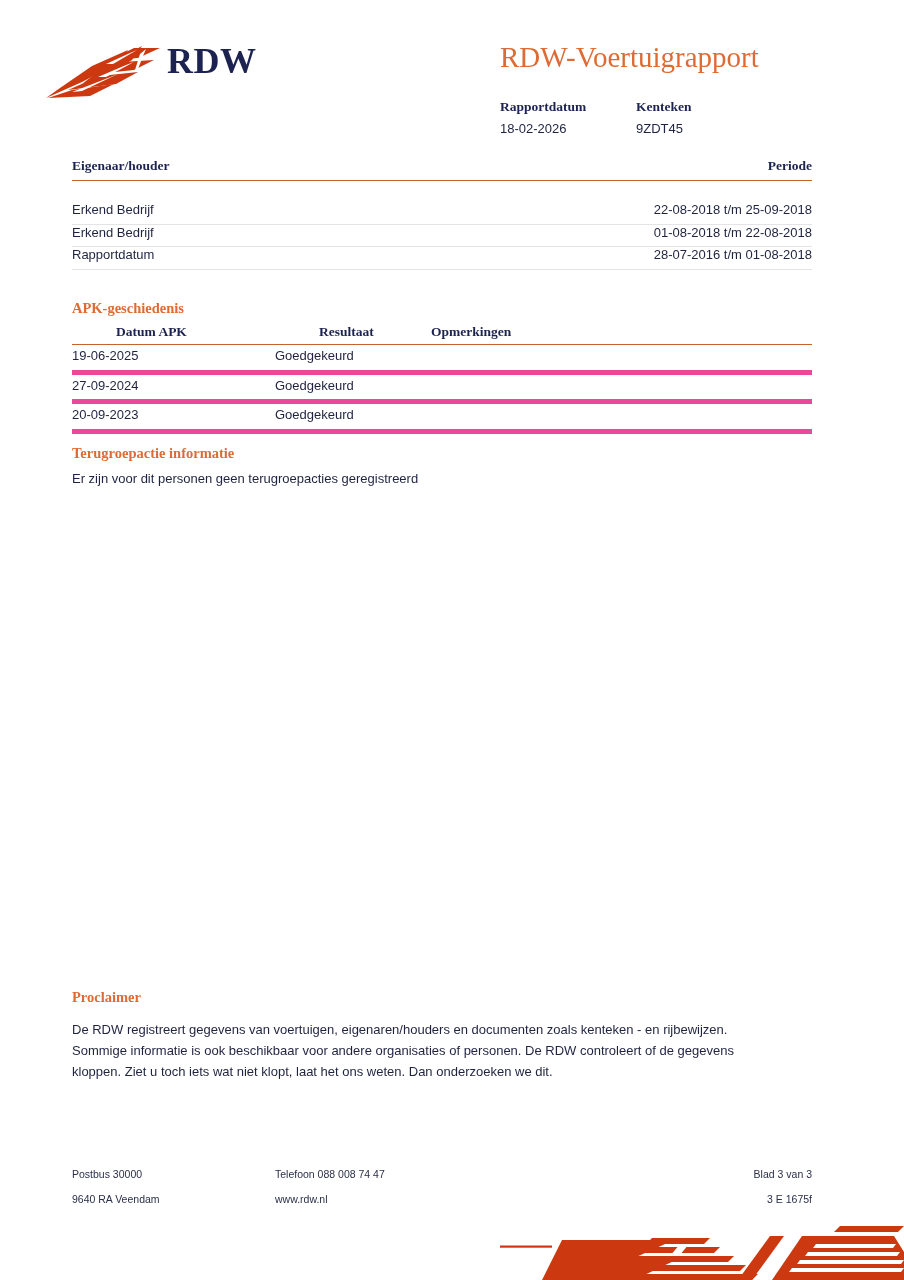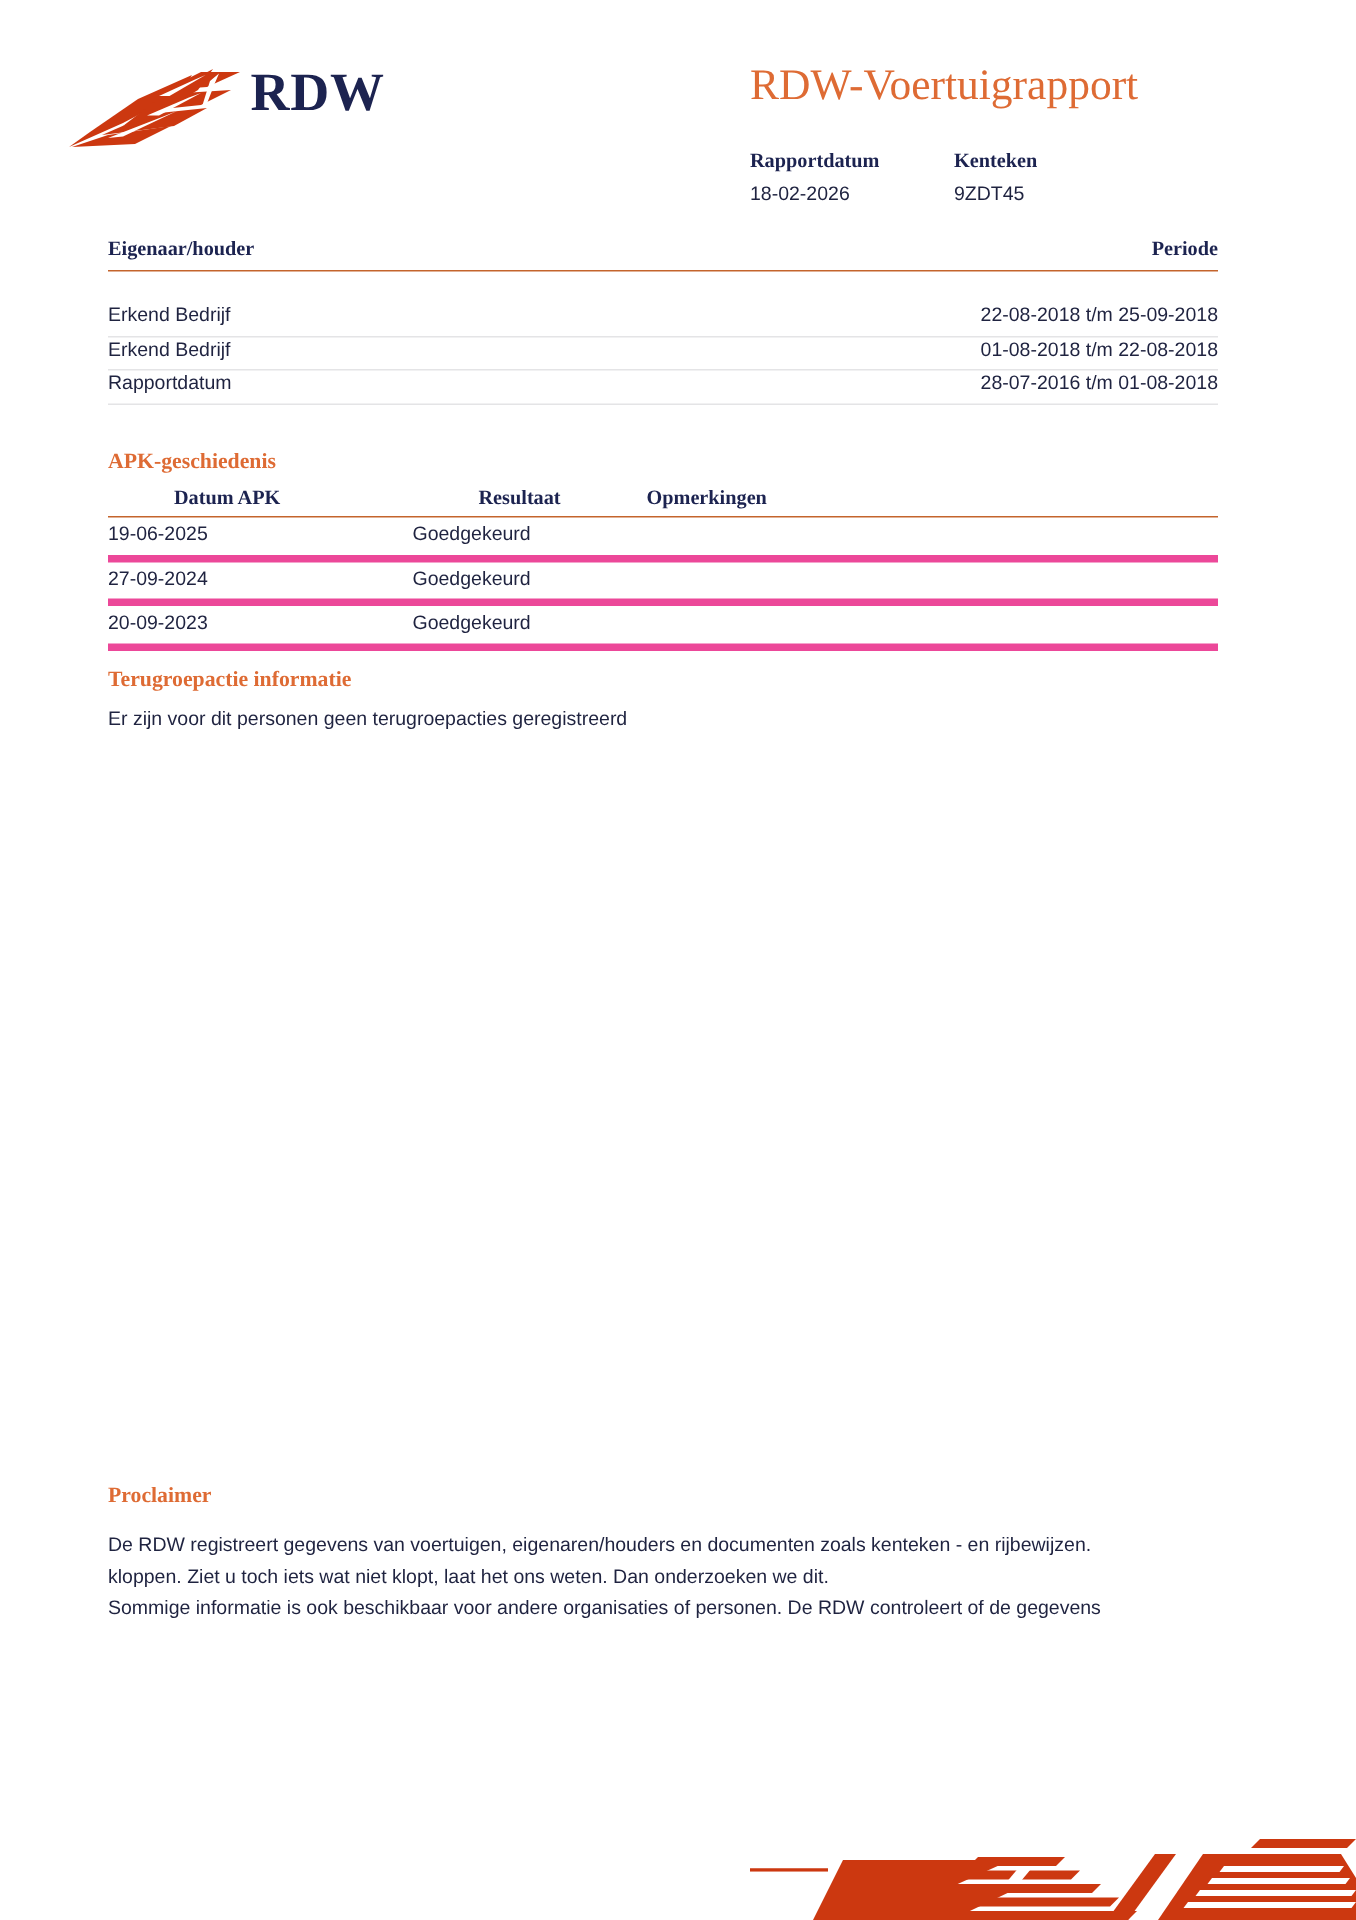--- a/index.html
+++ b/index.html
@@ -326,25 +326,37 @@
 
   <div class="section-recall">
     <div class="sec-title">Terugroepactie informatie</div>
     <div class="recall-text">Er zijn voor dit personen geen terugroepacties geregistreerd</div>
   </div>
 
   <div class="section-proclaimer">
     <div class="sec-title">Proclaimer</div>
     <div class="proclaimer-body">
       <p>De RDW registreert gegevens van voertuigen, eigenaren/houders en documenten zoals kenteken - en rijbewijzen.</p>
+      <p>Sommige informatie is ook beschikbaar voor andere organisaties of personen. De RDW controleert of de gegevens</p>
       <p>kloppen. Ziet u toch iets wat niet klopt, laat het ons weten. Dan onderzoeken we dit.</p>
-      <p>Sommige informatie is ook beschikbaar voor andere organisaties of personen. De RDW controleert of de gegevens</p>
-    </div>
-  </div>
-
+    </div>
+  </div>
+
+  <div class="footer">
+    <div class="footer-row">
+      <span class="f-c1">Postbus 30000</span>
+      <span class="f-c2">Telefoon 088 008 74 47</span>
+      <span class="f-c3">Blad 3 van 3</span>
+    </div>
+    <div class="footer-row">
+      <span class="f-c1">9640 RA Veendam</span>
+      <span class="f-c2">www.rdw.nl</span>
+      <span class="f-c3">3 E 1675f</span>
+    </div>
+  </div>
 
   <div class="bottom-graphic">
     <svg viewBox="0 0 420 62" width="420" height="62" preserveAspectRatio="none">
       <g fill="#cc3810">
 
         <rect x="16" y="27.5" width="52" height="2.2"></rect>
 
         <path d="M78 22 L190 22 L150 40 L196 40 L150 62 L58 62 Z"></path>
 
         <path d="M168 20 L226 20 L220 26 L162 26 Z"></path>

